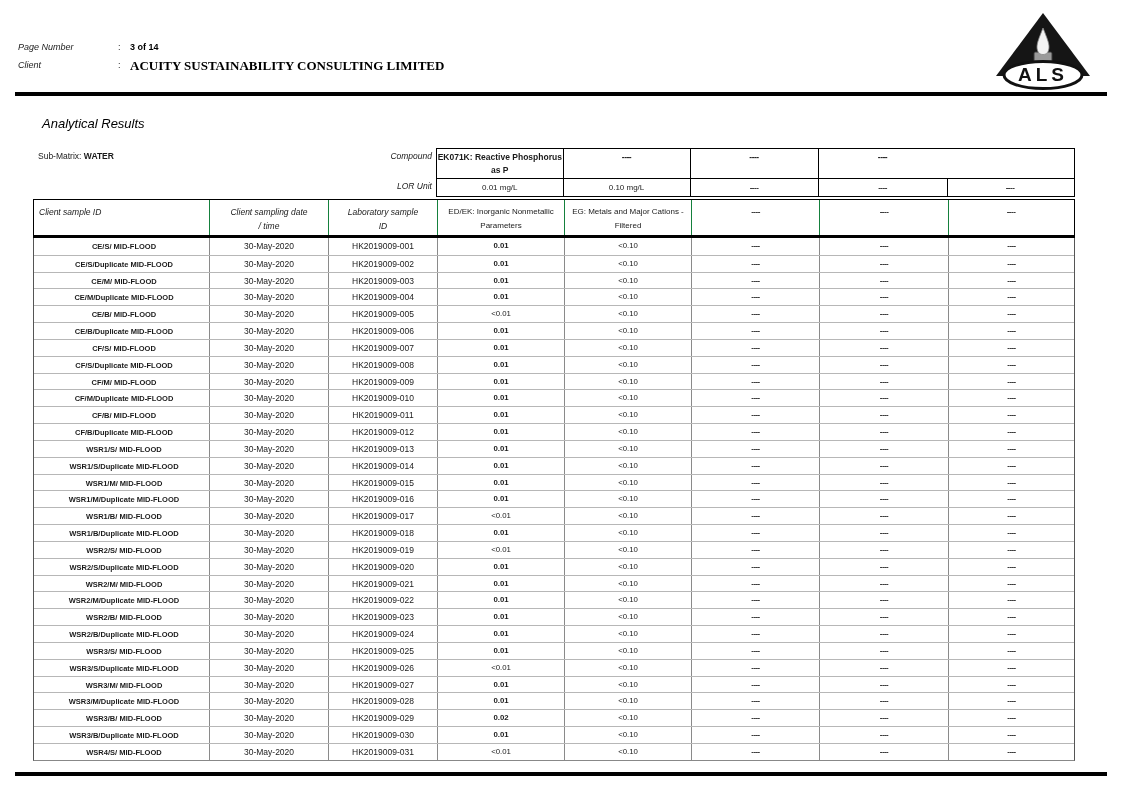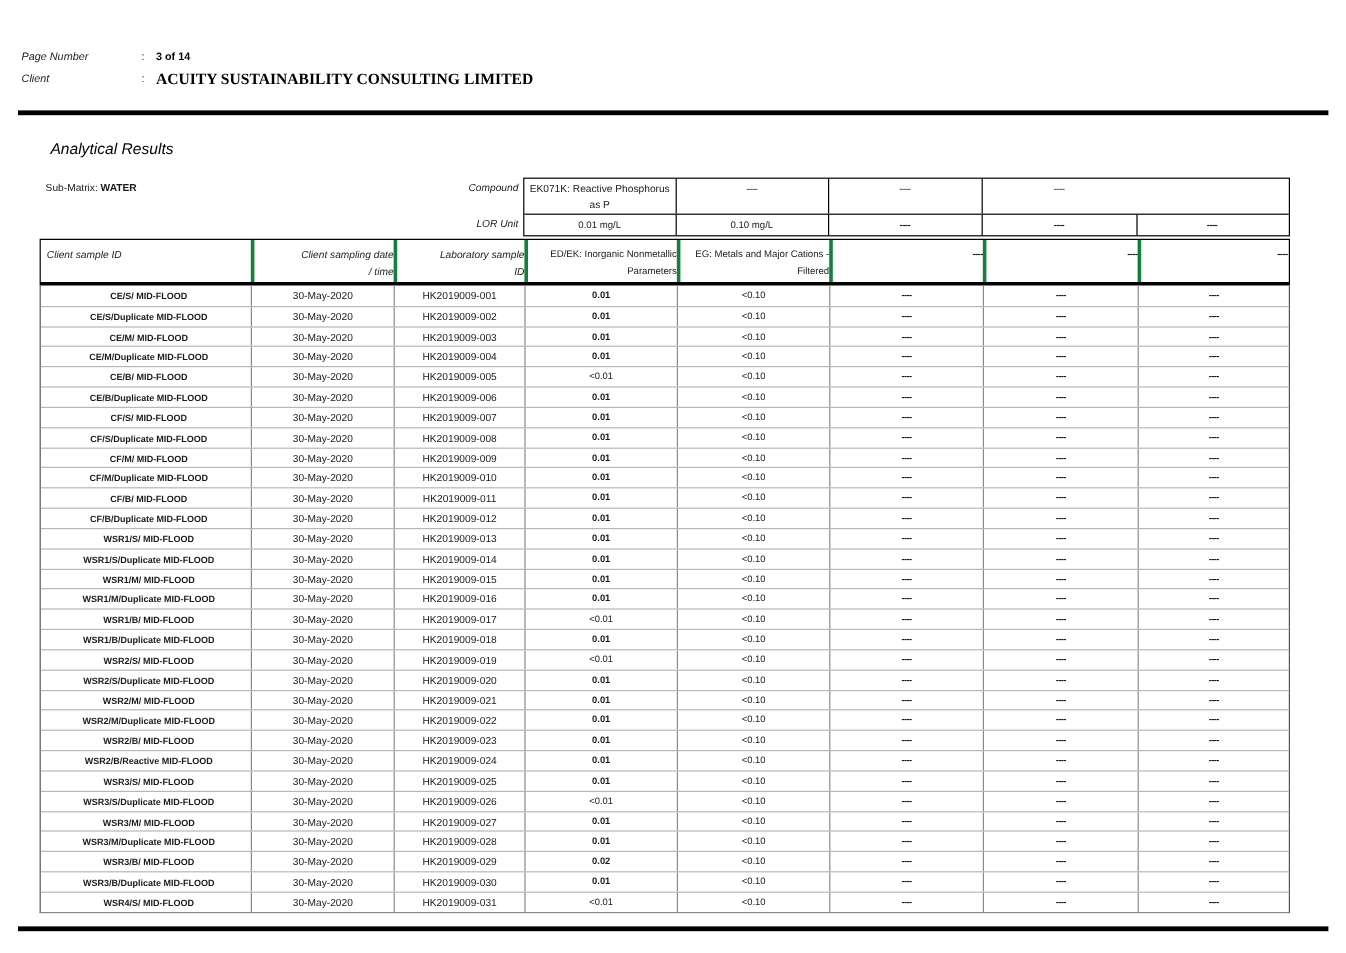--- a/index.html
+++ b/index.html
@@ -27,31 +27,31 @@
   .compound-label{left:312px;top:151px;}
   .lor-label{left:312px;top:181px;}
 
   .analyte-box{
     position:absolute;left:436px;top:148px;width:639px;
     border:1.5px solid #000;box-sizing:border-box;
   }
   .a-row{display:grid;grid-template-columns:125.5px 127px 128px 129px 126px;}
   .a-row .cell{border-left:1px solid #000;box-sizing:border-box;text-align:center;}
   .a-row .cell:first-child{border-left:none;}
-  .a-compounds .cell{height:29px;padding-top:2px;font-size:8.5px;font-weight:normal;line-height:13px;}
+  .a-compounds .cell{height:29px;padding-top:2px;font-size:8.5px;font-weight:bold;line-height:13px;}
   .a-lor{border-top:1px solid #000;}
   .a-lor .cell{height:17px;line-height:17px;font-size:8px;}
 
   .method-row{
     position:absolute;left:33px;top:199px;width:1042px;height:39px;
     border:1.5px solid #000;border-bottom:3px solid #000;box-sizing:border-box;
     display:grid;grid-template-columns:175px 119px 109px 127px 127px 128px 129px 125px;
   }
   .method-row .cell{
-    border-left:3px solid #15803d;box-sizing:border-box;text-align:right;
+    border-left:1px solid #15803d;box-sizing:border-box;text-align:center;
     font-size:8px;padding-top:5px;line-height:14px;
   }
   .method-row .cell:first-child{border-left:none;text-align:left;padding-left:5px;font-size:8.5px;}
   .method-row .idhead{font-style:italic;font-size:8.5px;}
 
   
   .tbody{
     position:absolute;left:33px;top:238px;width:1042px;
     border-left:1px solid #555;border-right:1px solid #555;border-bottom:1px solid #888;
     box-sizing:border-box;
@@ -81,20 +81,29 @@
       <span class="hdr-colon">:</span>
       <span class="hdr-val">3 of 14</span>
     </div>
     <div class="hdr-row">
       <span class="hdr-label">Client</span>
       <span class="hdr-colon">:</span>
       <span class="hdr-val small">ACUITY SUSTAINABILITY CONSULTING LIMITED</span>
     </div>
   </div>
 
+  <div class="logo">
+    <svg width="110" height="78" viewBox="0 0 110 78">
+      <polygon points="55,1 102,64 8,64" fill="#151515"></polygon>
+      <rect x="46" y="40" width="18" height="11" rx="1.5" fill="#9a9a9a" stroke="#3a3a3a" stroke-width="1"></rect>
+      <path d="M55 16 C 59 26, 61 31, 61 35 C 61 40, 58.5 42.5, 55 42.5 C 51.5 42.5, 49 40, 49 35 C 49 31, 51 26, 55 16 Z" fill="#f2f2f2" stroke="#888" stroke-width="0.8"></path>
+      <ellipse cx="55" cy="63" rx="39" ry="13.5" fill="#ffffff" stroke="#111" stroke-width="3"></ellipse>
+      <text x="55" y="69" text-anchor="middle" font-family="Liberation Sans, DejaVu Sans, sans-serif" font-size="19" font-weight="bold" letter-spacing="4" fill="#111">ALS</text>
+    </svg>
+  </div>
 
   <div class="rule rule-top"></div>
 
   <div class="section-title">Analytical Results</div>
 
   <div class="submatrix"><span>Sub-Matrix:</span>&nbsp;<b>WATER</b></div>
   <div class="row-label compound-label">Compound</div>
   <div class="row-label lor-label">LOR Unit</div>
 
   <div class="analyte-box">
@@ -358,21 +367,21 @@
         <div class="cell">WSR2/B/ MID-FLOOD</div>
         <div class="cell">30-May-2020</div>
         <div class="cell">HK2019009-023</div>
         <div class="cell val det">0.01</div>
         <div class="cell val">&lt;0.10</div>
         <div class="cell val dash">----</div>
         <div class="cell val dash">----</div>
         <div class="cell val dash">----</div>
       </div>
       <div class="trow">
-        <div class="cell">WSR2/B/Reactive MID-FLOOD</div>
+        <div class="cell">WSR2/B/Duplicate MID-FLOOD</div>
         <div class="cell">30-May-2020</div>
         <div class="cell">HK2019009-024</div>
         <div class="cell val det">0.01</div>
         <div class="cell val">&lt;0.10</div>
         <div class="cell val dash">----</div>
         <div class="cell val dash">----</div>
         <div class="cell val dash">----</div>
       </div>
       <div class="trow">
         <div class="cell">WSR3/S/ MID-FLOOD</div>

